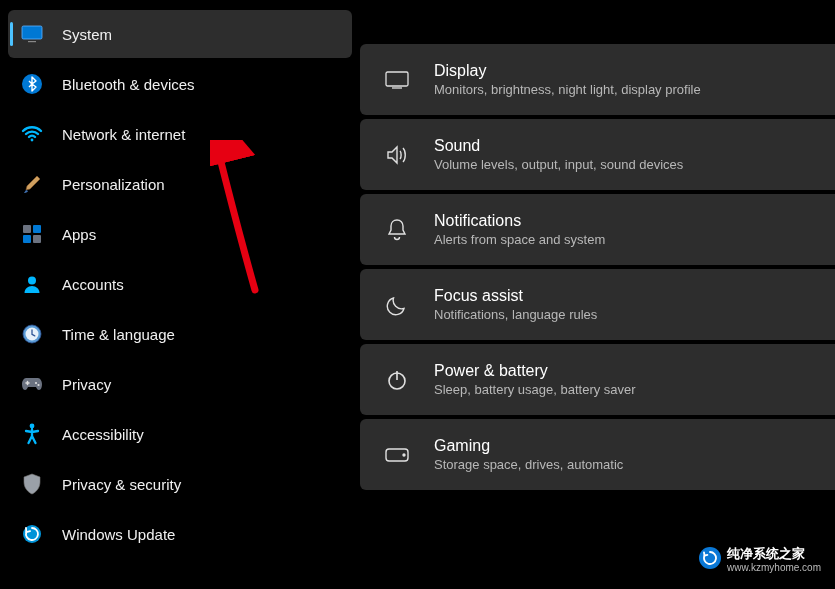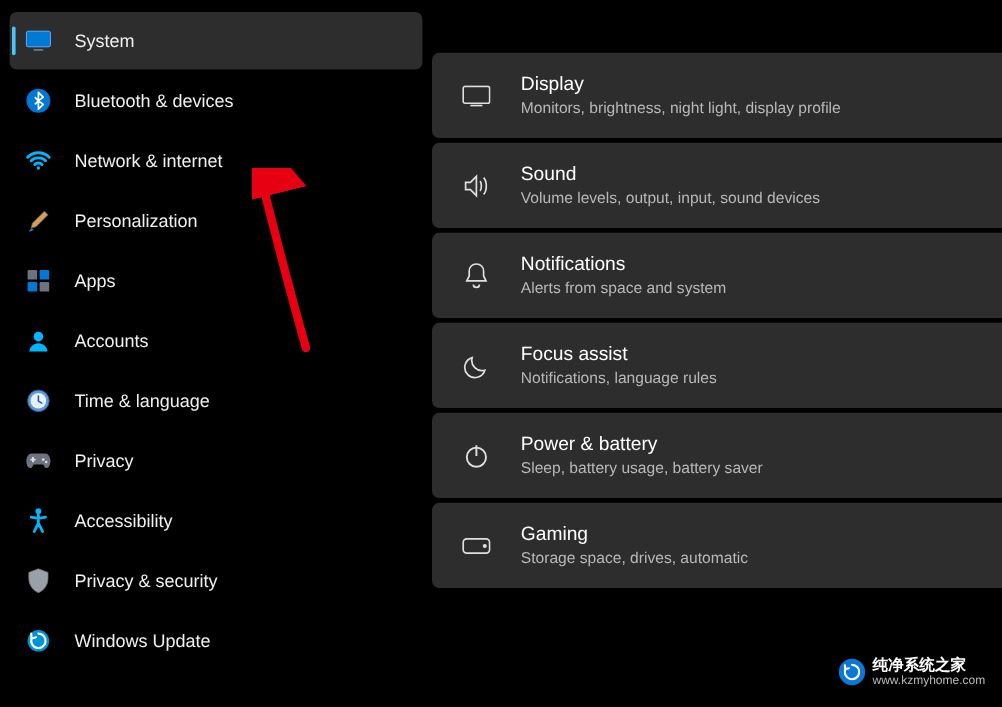--- a/index.html
+++ b/index.html
@@ -14,21 +14,21 @@
 
 .main { flex: 1; padding-top: 44px; overflow: hidden; }
 .setting-card { background: #2d2d2d; border-radius: 6px 0 0 6px; margin-bottom: 4px; display: flex; align-items: center; padding: 18px 24px; cursor: pointer; margin-left: 0; }
 .card-icon { width: 26px; height: 26px; display: flex; align-items: center; justify-content: center; margin-right: 24px; color: #e0e0e0; }
 .card-text { display: flex; flex-direction: column; }
 .card-title { font-size: 16px; color: #fff; margin-bottom: 2px; }
 .card-desc { font-size: 13px; color: #b8b8b8; }
 
 .arrow { position: absolute; left: 210px; top: 140px; pointer-events: none; z-index: 100; }
 
-.watermark { position: absolute; right: 4px; bottom: 12px; display: flex; align-items: center; gap: 6px; padding: 4px 10px; border-radius: 6px; }
+.watermark { position: absolute; right: 4px; bottom: 12px; display: flex; align-items: flex-start; gap: 6px; padding: 4px 10px; border-radius: 6px; }
 .watermark .logo { width: 22px; height: 22px; border-radius: 50%; background: #0a78d6; display: flex; align-items: center; justify-content: center; }
 .watermark .txt { display: flex; flex-direction: column; line-height: 1.15; }
 .watermark .txt span:first-child { font-size: 13px; font-weight: 600; }
 .watermark .txt span:last-child { font-size: 10px; color: #bbb; }
 </style>
 </head>
 <body>
 
 <div class="sidebar">
   <div class="sidebar-item active">

